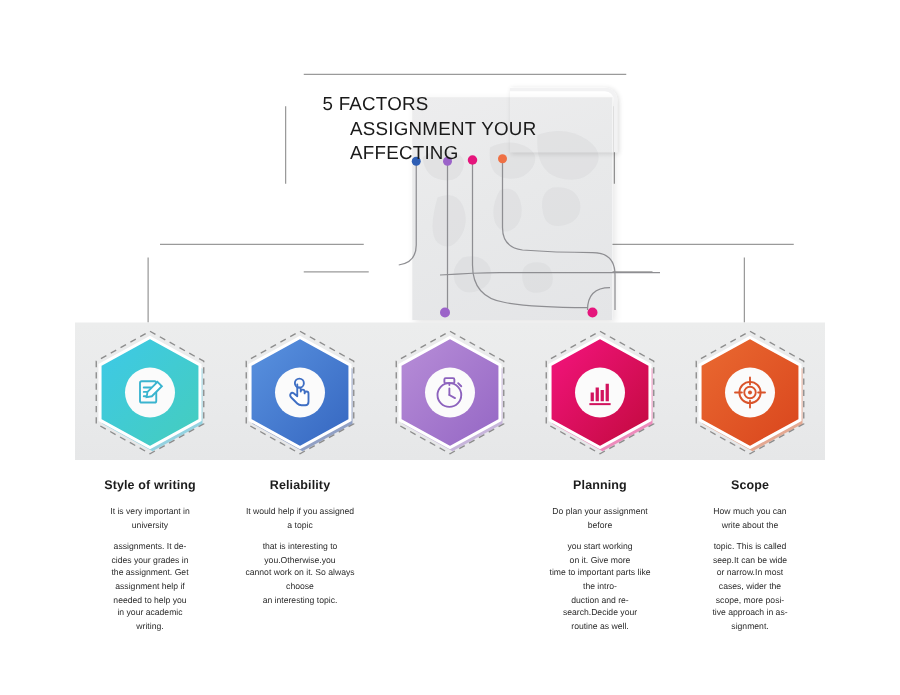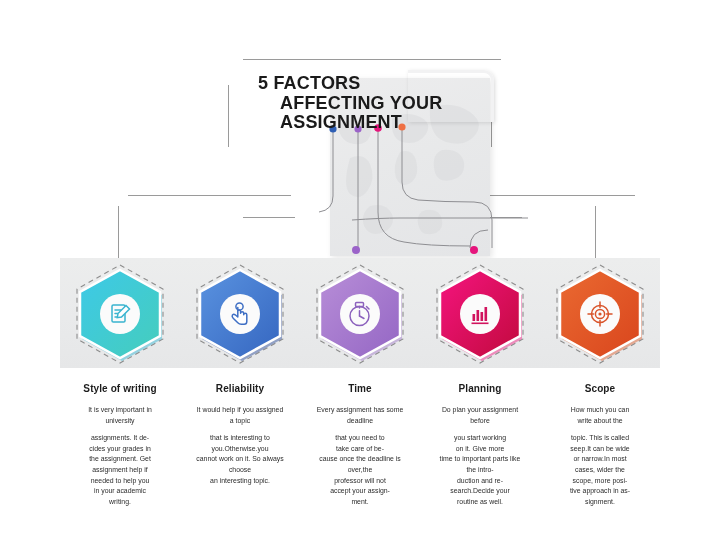--- a/index.html
+++ b/index.html
@@ -30,22 +30,22 @@
 
   
   #title-block {
     position: absolute;
     left: 258px;
     top: 74px;
     width: 250px;
     z-index: 6;
   }
   #title-block .tline {
-    font-size: 18px;
-    font-weight: bold;
+    font-size: 15px;
+    font-weight: normal;
     color: #1a1a1a;
     letter-spacing: 0.2px;
     line-height: 19.5px;
     white-space: nowrap;
   }
   #title-block .tline.l2 { padding-left: 22px; }
   #title-block .tline.l3 { padding-left: 22px; }
 
   
   #map-panel {
@@ -203,22 +203,22 @@
       <circle cx="358" cy="129" r="3.6" fill="#9b63c9"></circle>
       <circle cx="378" cy="128" r="3.8" fill="#e5157c"></circle>
       <circle cx="402" cy="127" r="3.6" fill="#ef7044"></circle>
       <circle cx="356" cy="250" r="4.0" fill="#9b63c9"></circle>
       <circle cx="474" cy="250" r="4.0" fill="#e5157c"></circle>
     </g>
   </svg>
 
   <div id="title-block">
     <div class="tline l1">5 FACTORS</div>
-    <div class="tline l2">AFFECTING YOUR</div>
-    <div class="tline l3">ASSIGNMENT</div>
+    <div class="tline l2">ASSIGNMENT YOUR</div>
+    <div class="tline l3">AFFECTING</div>
   </div>
 
   <div id="band"></div>
 
   <div class="dash-slot" style="left:72px;">
     <svg width="96" height="104" viewBox="0 0 96 104">
         <polygon points="48,3 91,27 91,77 48,101 5,77 5,27" fill="none" stroke="#8d8d8d" stroke-width="1.1" stroke-dasharray="5,4"></polygon>
       </svg>
   </div>
   <div class="dash-slot" style="left:192px;">
@@ -374,32 +374,20 @@
     <h3>Reliability</h3>
     <div class="lead">It would help if you assigned
 a topic</div>
     <div class="body">that is interesting to
 you.Otherwise.you
 cannot work on it. So always
 choose
 an interesting topic.</div>
   </div>
 
-  <div class="col" style="left:298px;">
-    <h3>Time</h3>
-    <div class="lead">Every assignment has some
-deadline</div>
-    <div class="body">that you need to
-take care of be-
-cause once the deadline is
-over,the
-professor will not
-accept your assign-
-ment.</div>
-  </div>
 
   <div class="col" style="left:418px;">
     <h3>Planning</h3>
     <div class="lead">Do plan your assignment
 before</div>
     <div class="body">you start working
 on it. Give more
 time to important parts like
 the intro-
 duction and re-

